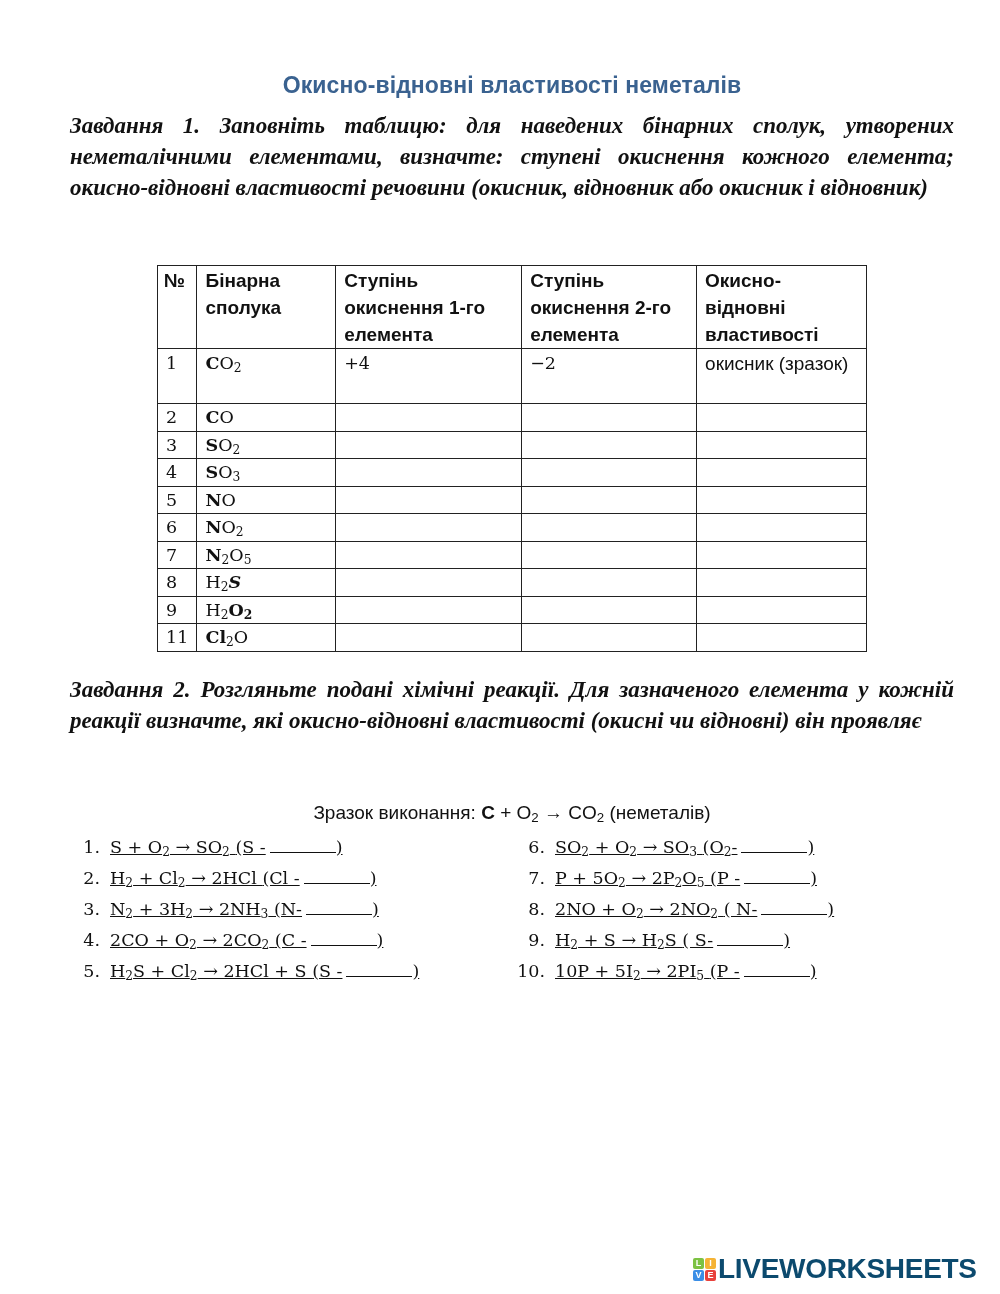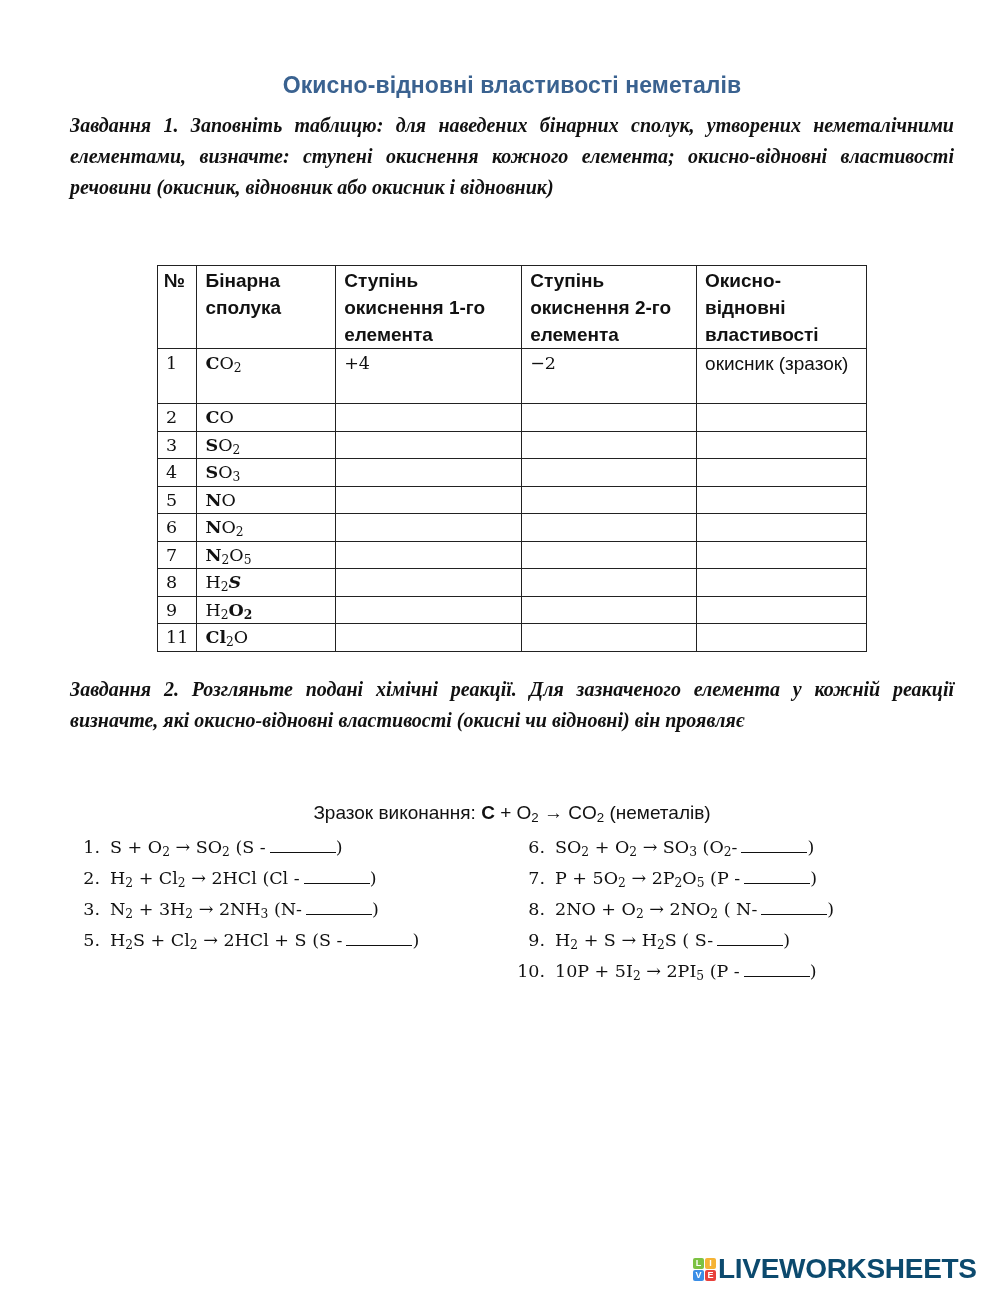--- a/index.html
+++ b/index.html
@@ -9,21 +9,21 @@
     color: #111;
   }
   .title {
     position: absolute; left: 0; top: 72px; width: 1024px; text-align: center;
     font-family: "Liberation Sans", "DejaVu Sans", sans-serif;
     font-weight: bold; font-size: 23px; color: #3a6290; letter-spacing: 0.1px;
   }
   .task {
     position: absolute; left: 70px; width: 884px;
     font-family: "Liberation Serif", "DejaVu Serif", serif;
-    font-style: italic; font-weight: bold; font-size: 20px; line-height: 31px;
+    font-style: italic; font-weight: bold; font-size: 23px; line-height: 31px;
     text-align: justify; text-align-last: left;
   }
   .task1 { top: 110px; }
   .task2 { top: 674px; }
 
   table.main {
     position: absolute; left: 157px; top: 265px;
     border-collapse: collapse; width: 710px;
     font-family: "DejaVu Serif", "Liberation Serif", serif;
     font-size: 17.5px;
@@ -52,21 +52,21 @@
     font-family: "Liberation Sans", "DejaVu Sans", sans-serif; font-size: 19px;
   }
   .sample .b { font-weight: bold; }
   .rx-list {
     position: absolute; top: 832px;
     font-family: "DejaVu Serif", "Liberation Serif", serif; font-size: 17.5px;
     margin: 0; padding: 0; list-style: none;
   }
   .rx-left { left: 70px; }
   .rx-right { left: 512px; }
-  .rx-list li { height: 31px; line-height: 31px; white-space: nowrap; }
+  .rx-list li { height: 31px; line-height: 31px; white-space: nowrap; text-decoration: underline; }
   .rx-num { display: inline-block; width: 30px; text-align: right; margin-right: 10px; }
   .rx-right .rx-num { width: 33px; }
   .blank {
     display: inline-block; width: 66px; border-bottom: 1px solid #111; height: 17px;
     vertical-align: baseline; margin-left: 4px;
   }
 
   .logo {
     position: absolute; left: 693px; top: 1256px; height: 26px;
     display: flex; align-items: center;
@@ -183,20 +183,23 @@
 
 <ul class="rx-list rx-left">
   <li>
     <span class="rx-num">1.</span><span>S + O<sub>2</sub> → SO<sub>2</sub> </span><span>(S -</span><span class="blank"></span><span>)</span>
   </li>
   <li>
     <span class="rx-num">2.</span><span>H<sub>2</sub> + Cl<sub>2</sub> → 2HCl </span><span>(Cl -</span><span class="blank"></span><span>)</span>
   </li>
   <li>
     <span class="rx-num">3.</span><span>N<sub>2</sub> + 3H<sub>2</sub> → 2NH<sub>3</sub> </span><span>(N-</span><span class="blank"></span><span>)</span>
+  </li>
+  <li>
+    <span class="rx-num">4.</span><span>2CO + O<sub>2</sub> → 2CO<sub>2</sub> </span><span>(C -</span><span class="blank"></span><span>)</span>
   </li>
   <li>
     <span class="rx-num">5.</span><span>H<sub>2</sub>S + Cl<sub>2</sub> → 2HCl + S </span><span>(S -</span><span class="blank"></span><span>)</span>
   </li>
 </ul>
 
 <ul class="rx-list rx-right">
   <li>
     <span class="rx-num">6.</span><span>SO<sub>2</sub> + O<sub>2</sub> → SO<sub>3</sub> </span><span>(O<sub>2</sub>-</span><span class="blank"></span><span>)</span>
   </li>

